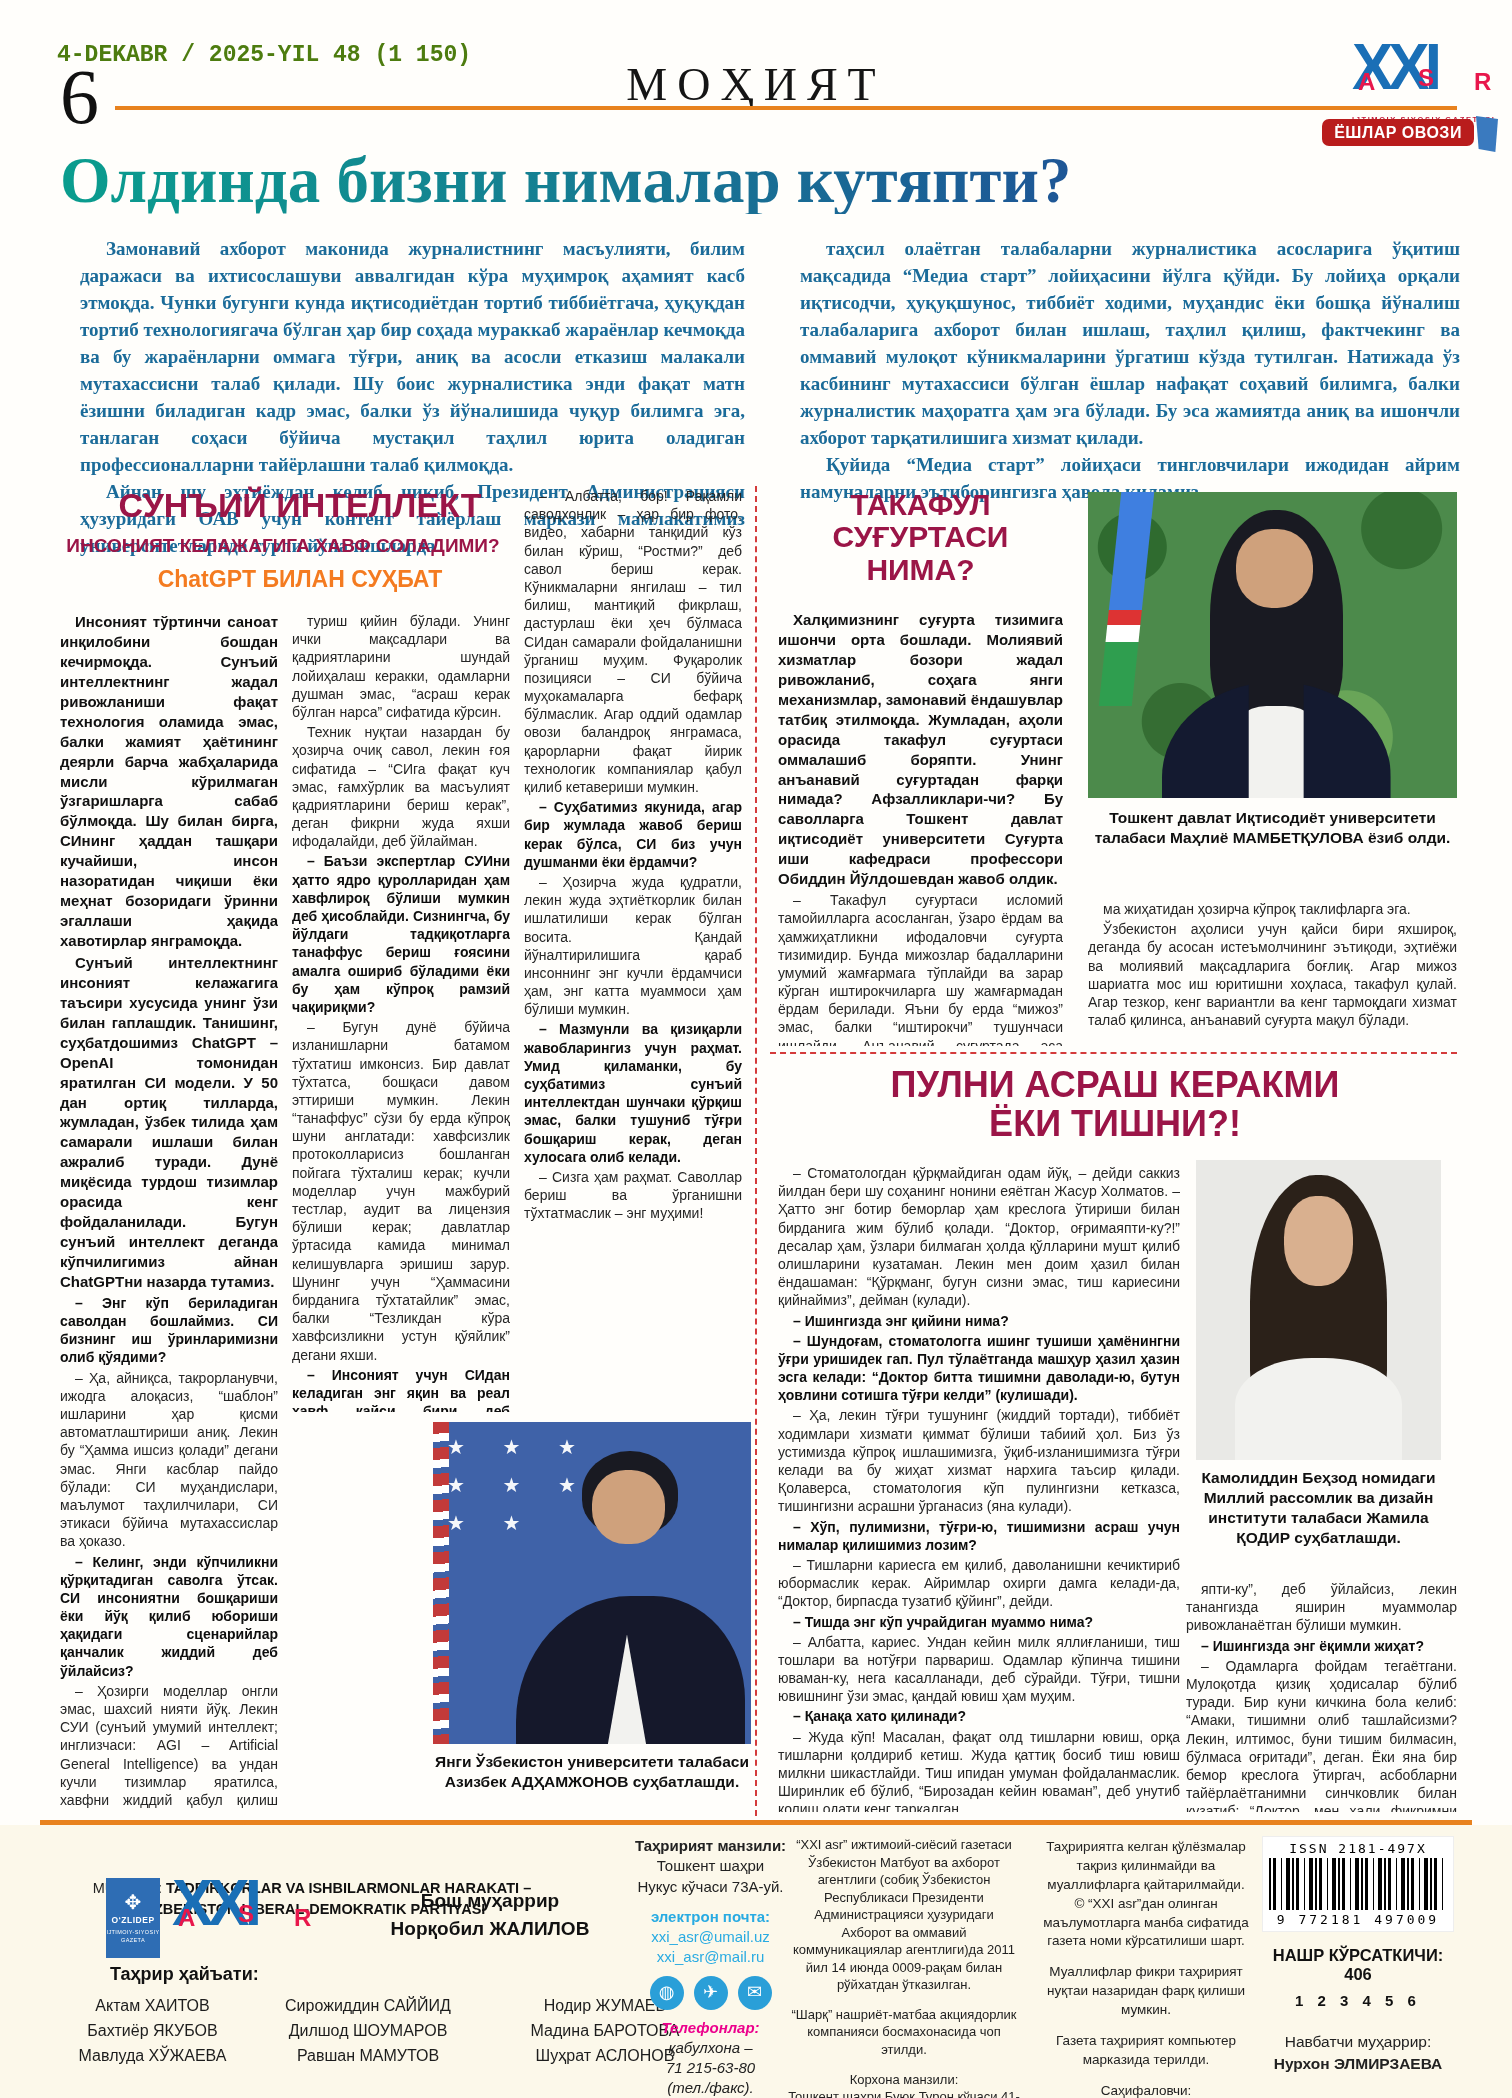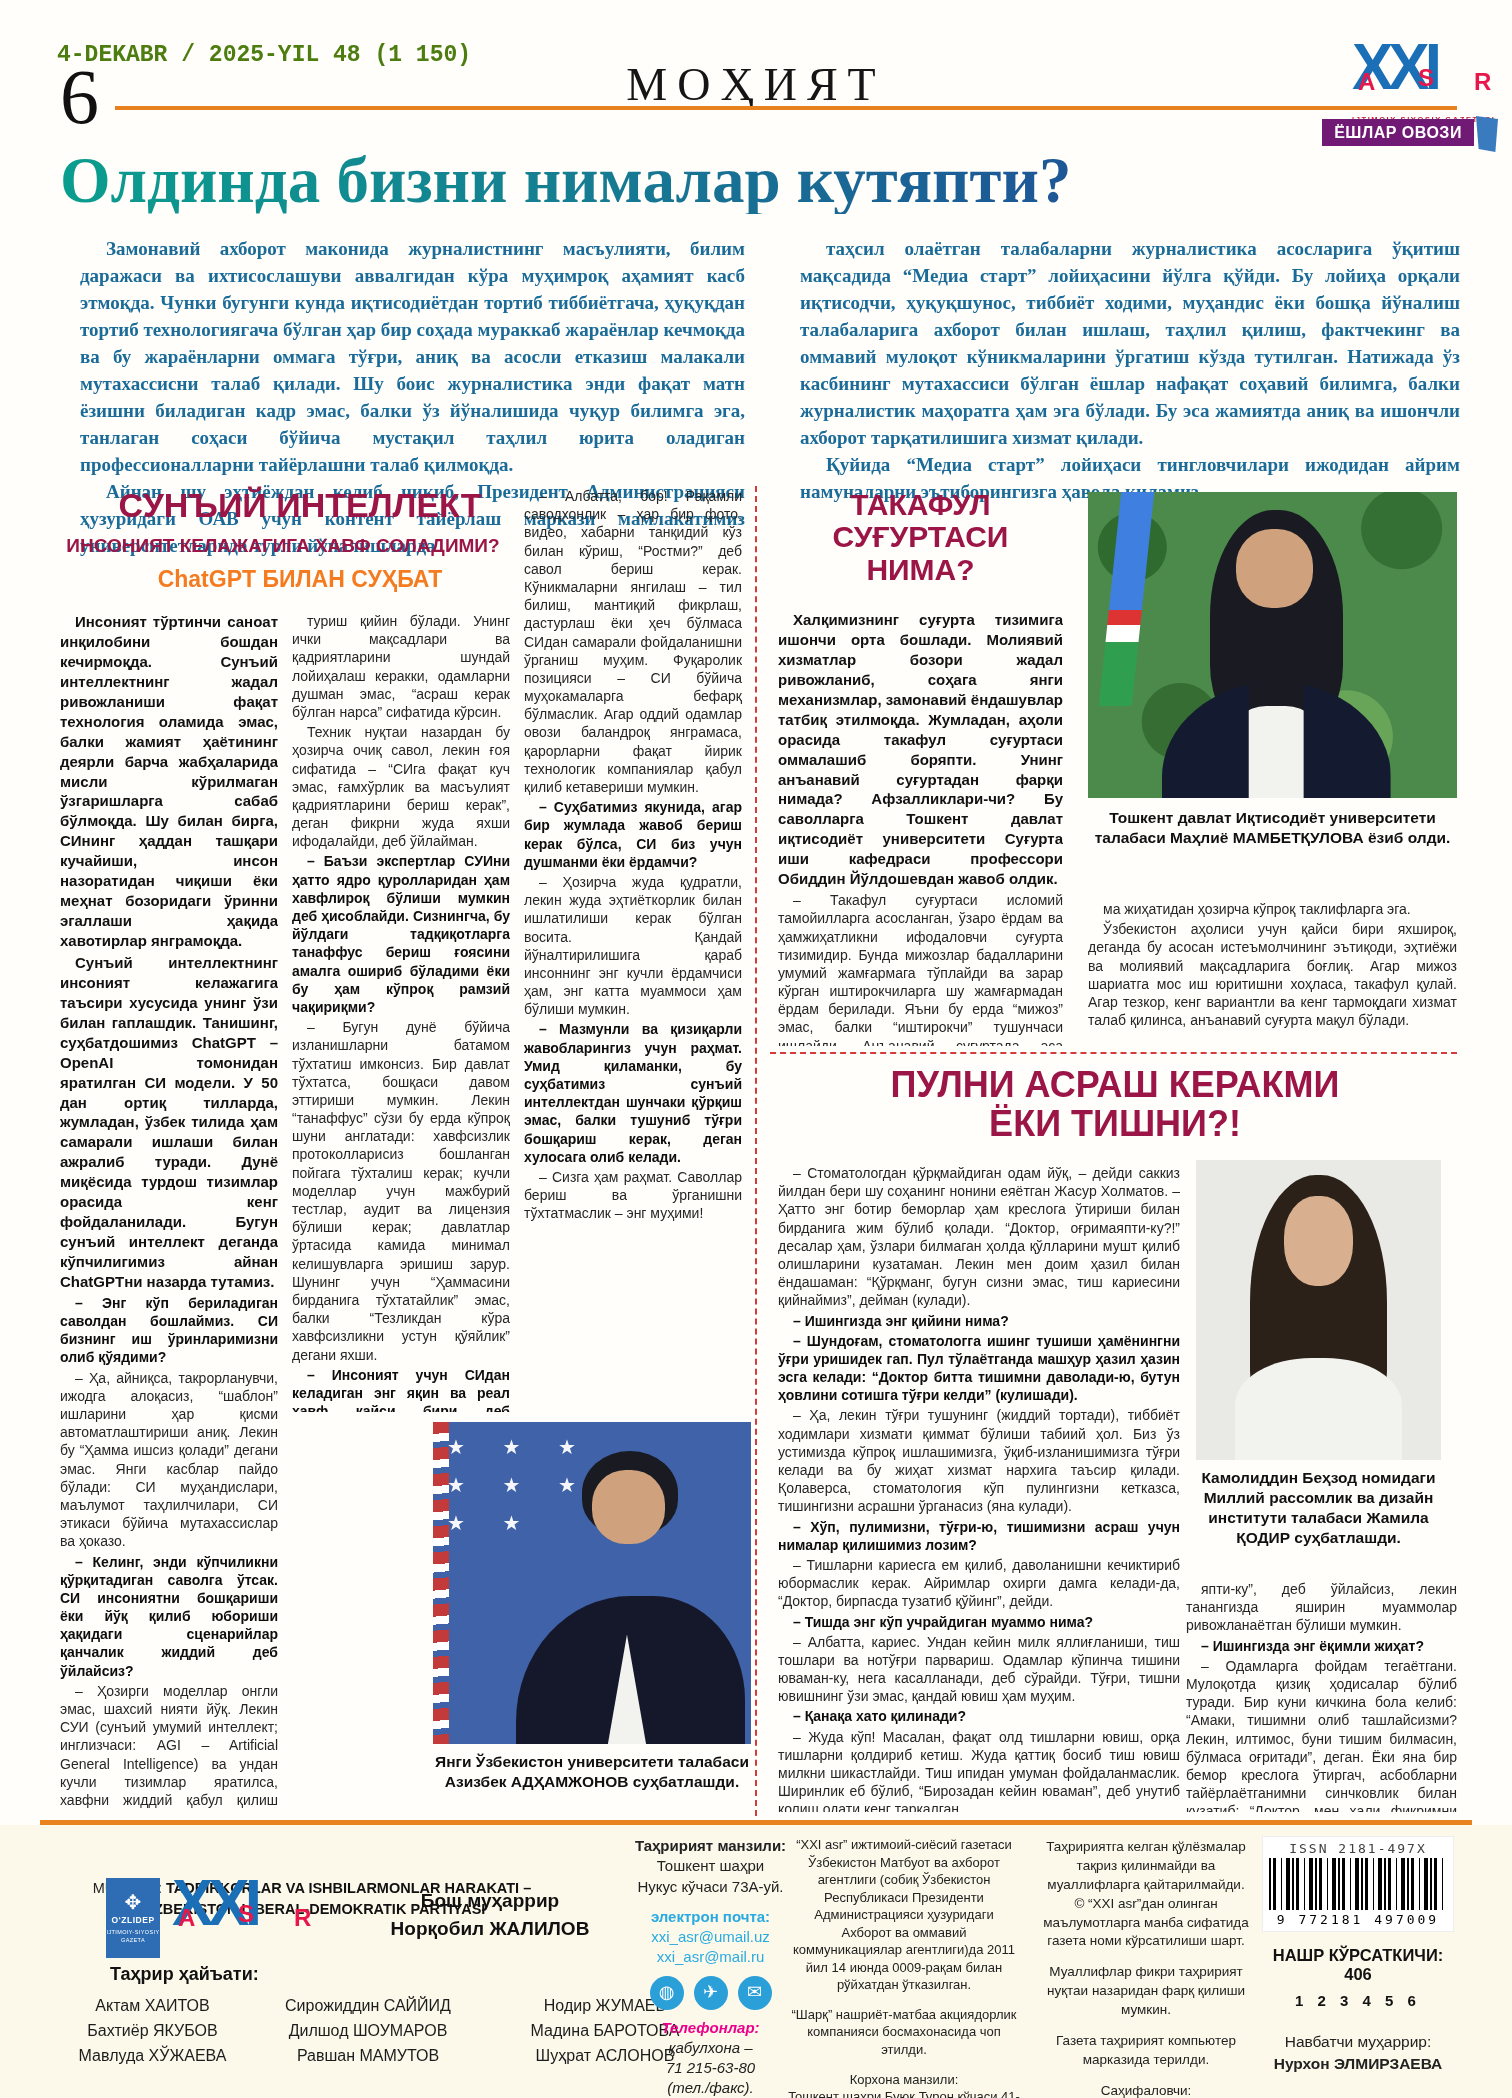--- a/index.html
+++ b/index.html
@@ -11,22 +11,22 @@
   .date{font-family:Liberation Mono, monospace;font-size:23px;font-weight:bold;color:#4d7c0f;}
   .pagenum{font-family:"Liberation Serif",serif;font-size:78px;font-weight:400;color:#111;line-height:1;}
   .section-title{font-family:"Liberation Serif",serif;font-size:46px;letter-spacing:10px;color:#151515;text-align:center;}
   .rule-orange{background:#e8821e;}
 
   .logo{width:160px;height:86px;}
   .logo .word{font-size:62px;font-weight:900;color:#1a6fb6;letter-spacing:-5px;line-height:1;font-family:"Liberation Sans",sans-serif;transform:scaleY(1.05);display:block;}
   .logo .rl{position:absolute;color:#e8174b;font-weight:900;font-size:24px;}
   .logo .tag{position:absolute;left:0;bottom:-2px;font-size:7.5px;color:#c21c3a;letter-spacing:1.6px;white-space:nowrap;font-weight:bold;}
 
-  .badge{background:#701a75;color:#fff;font-weight:bold;font-size:16px;letter-spacing:.5px;
-         display:flex;align-items:center;justify-content:center;}
+  .badge{background:#b91c1c;color:#fff;font-weight:bold;font-size:16px;letter-spacing:.5px;
+         display:flex;align-items:center;justify-content:center;border-radius:7px;}
   .bookmark{background:#3a7abf;clip-path:polygon(0 0,100% 8%,88% 100%,12% 92%);}
 
   .headline{font-family:"Liberation Serif",serif;font-weight:bold;font-size:65px;text-align:left;letter-spacing:0;
             background:linear-gradient(90deg,#0a9d8e 0%,#157f92 35%,#1b5e96 65%,#2b3a94 100%);
             -webkit-background-clip:text;background-clip:text;color:transparent;line-height:1.05;}
 
   .intro p{margin:0;text-align:justify;font-family:"Liberation Serif",serif;font-weight:bold;
            font-size:19px;line-height:1.42;color:#1b6b99;text-indent:26px;}
 
   
@@ -78,21 +78,21 @@
   .fcol .bold{font-weight:bold;}
   .addr{font-size:15px;line-height:1.35;}
   .cyan{color:#29abe2;}
   .mag{color:#ec008c;}
   .ital{font-style:italic;}
   .icons{display:flex;gap:10px;justify-content:center;}
   .cicon{width:34px;height:34px;border-radius:50%;background:#2a9fd8;color:#fff;display:flex;align-items:center;justify-content:center;font-size:18px;}
   .small13{font-size:13px;line-height:1.35;}
   .small135{font-size:13.5px;line-height:1.4;}
   .barcode{background:#fff;border:1px solid #eee;padding:4px 6px;}
-  .barcode .issn{font-family:"DejaVu Sans Mono",monospace;font-size:13px;letter-spacing:2px;text-align:center;color:#404040;}
+  .barcode .issn{font-family:"DejaVu Sans Mono",monospace;font-size:13px;letter-spacing:2px;text-align:center;color:#000000;}
   .bars{height:52px;margin-top:2px;
     background:repeating-linear-gradient(90deg,#000 0 2px,#fff 2px 4px,#000 4px 7px,#fff 7px 12px,#000 12px 13px,#fff 13px 17px,#000 17px 21px,#fff 21px 23px);}
   .barcode .digits{font-family:"DejaVu Sans Mono",monospace;font-size:13px;letter-spacing:3px;text-align:center;color:#000;margin-top:2px;}
   .index-label{font-weight:bold;font-size:16.5px;color:#111;text-align:center;}
   .index-digits{font-weight:bold;font-size:15px;letter-spacing:5px;color:#111;text-align:center;}
   .duty{font-size:15.5px;text-align:center;color:#222;line-height:1.4;}
   .duty .nm{font-weight:bold;}
 </style>
 </head>
 <body>

